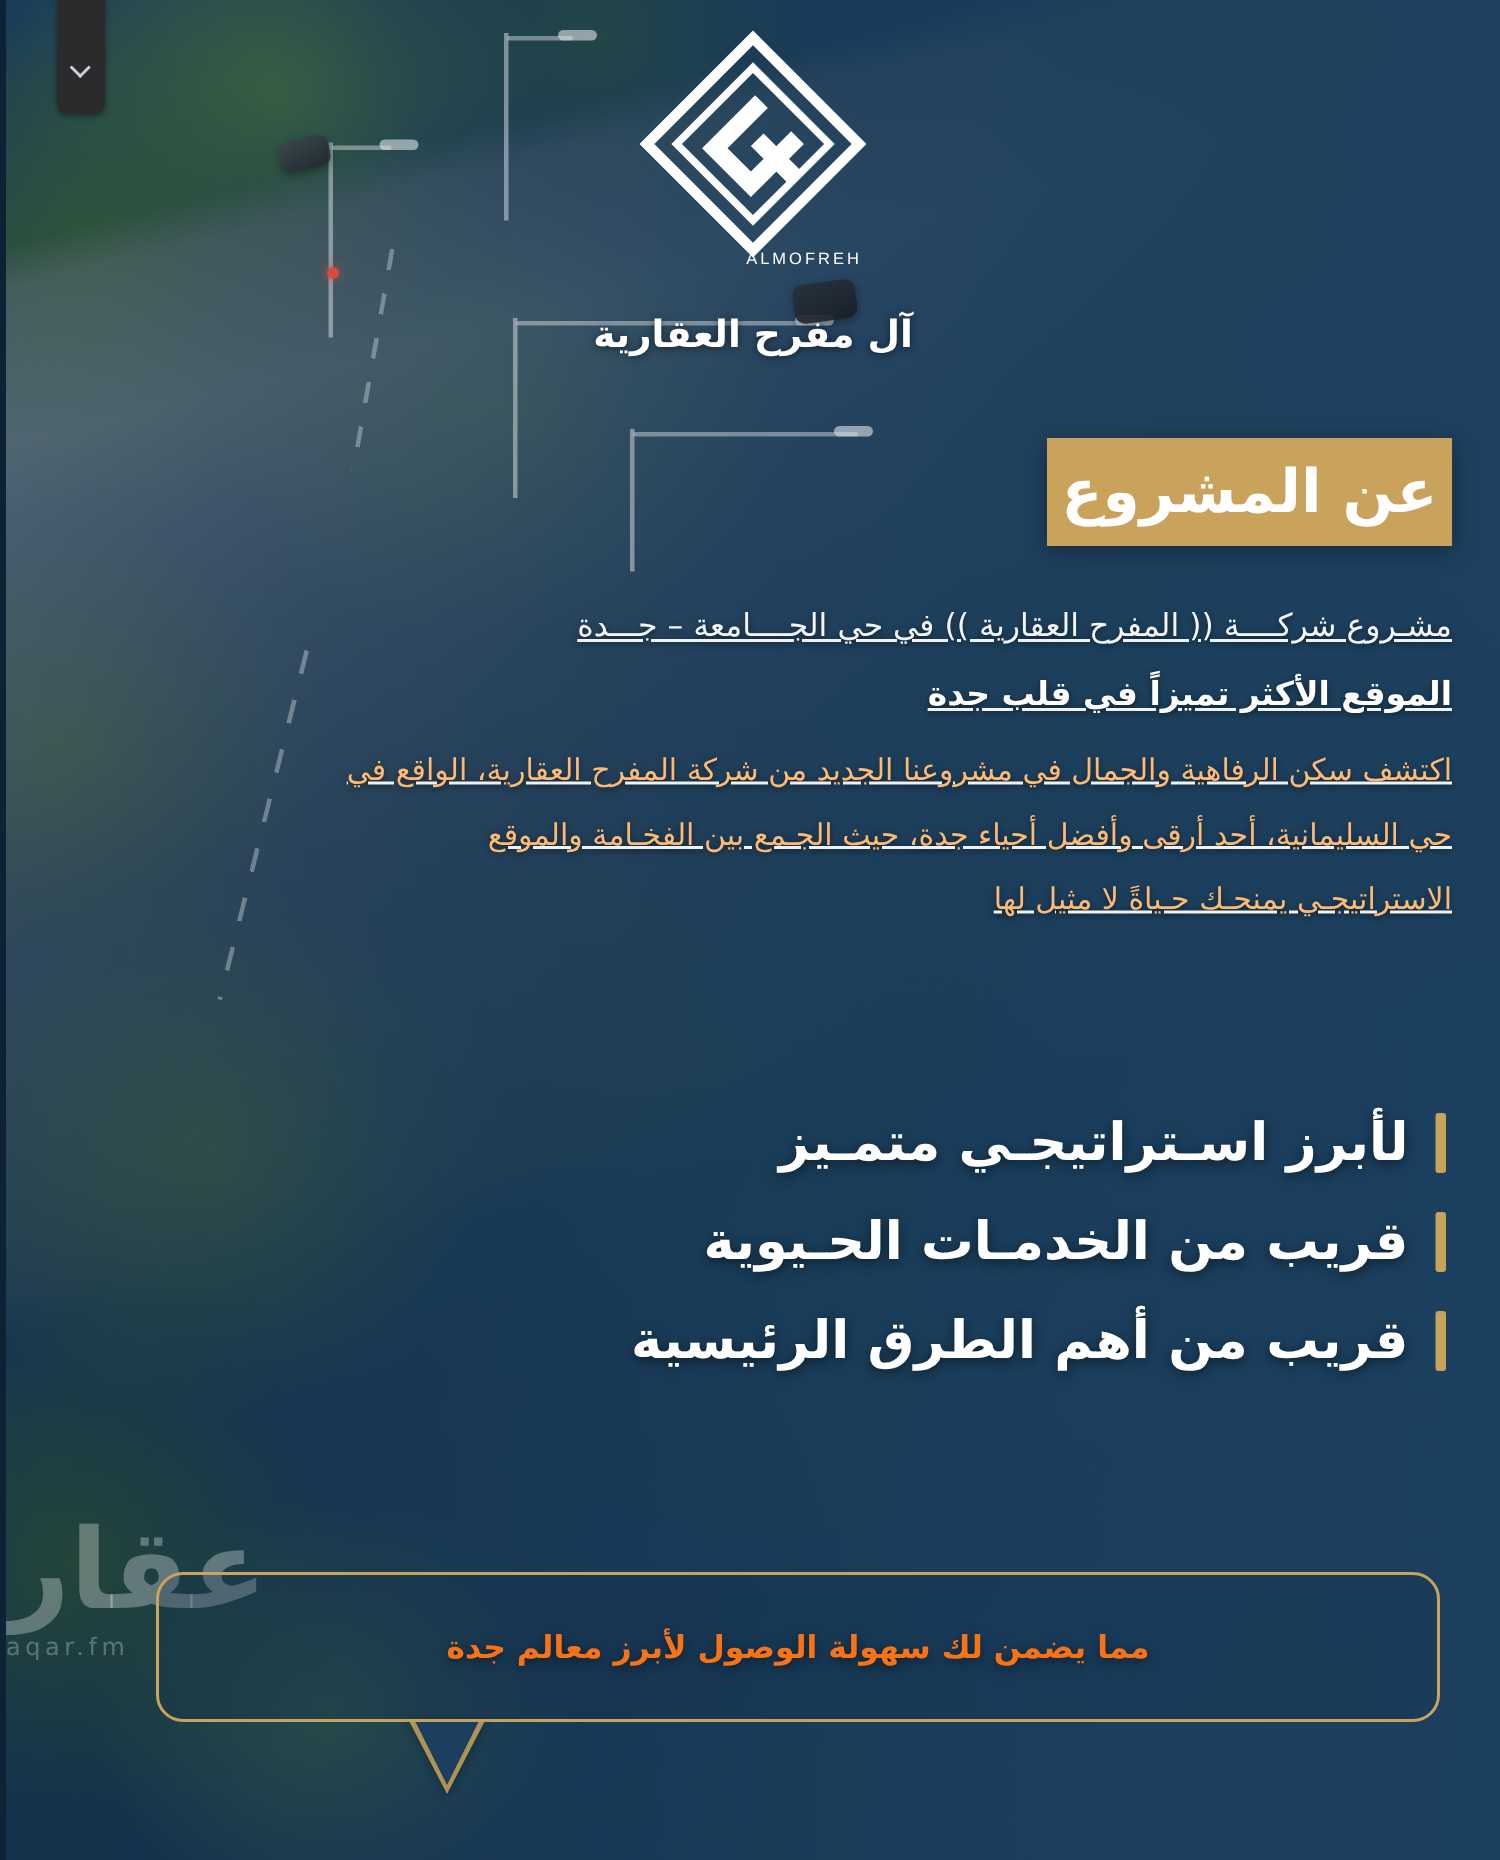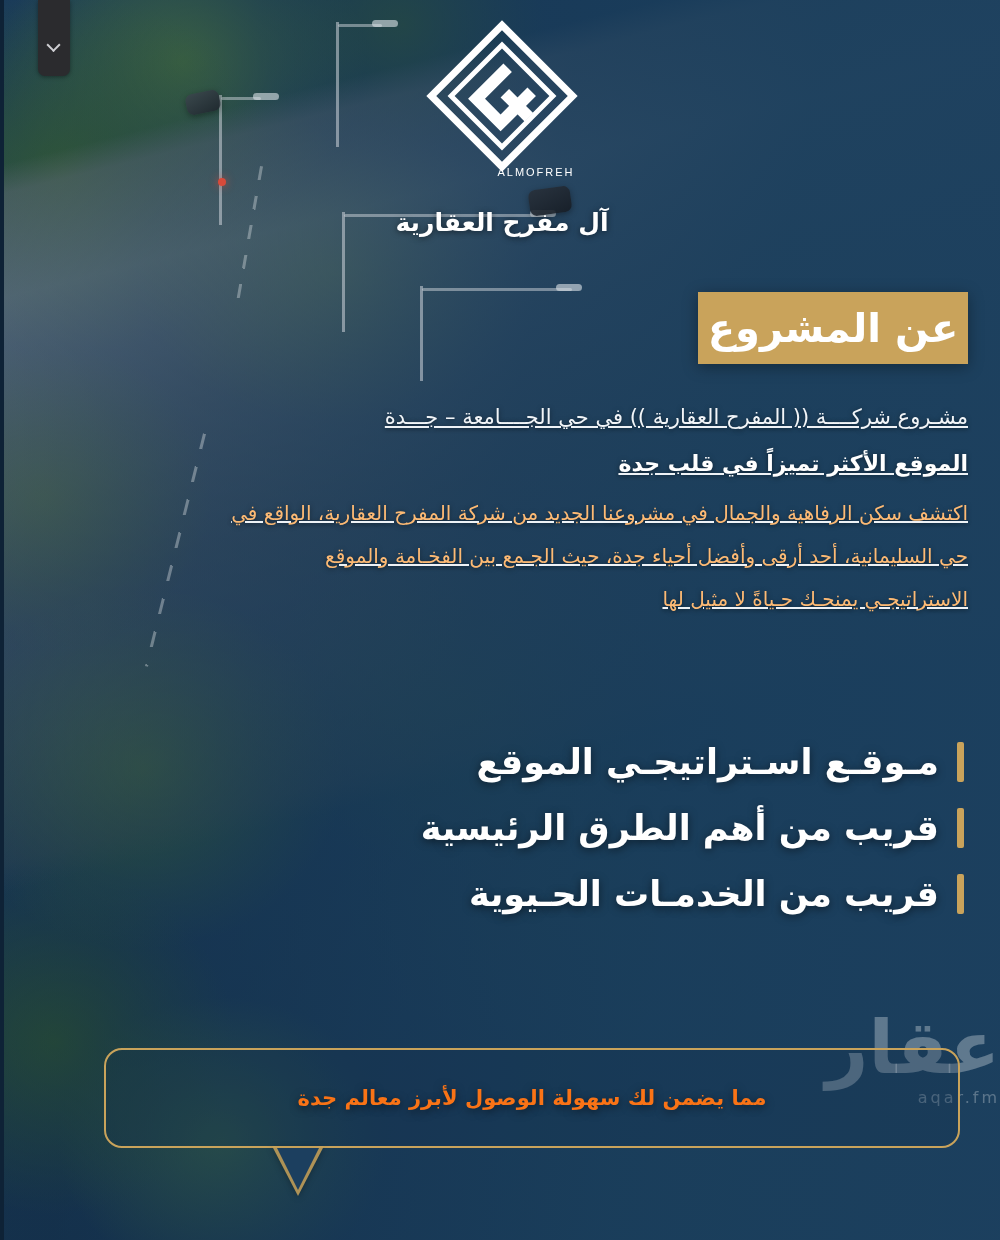--- a/index.html
+++ b/index.html
@@ -237,21 +237,21 @@
     content: ""; position: absolute; left: -21px; top: -48px;
     width: 0; height: 0;
     border-left: 21px solid transparent;
     border-right: 21px solid transparent;
     border-top: 42px solid #1c3f5f;
   }
 
   
   .watermark {
     position: absolute; left: 0; right: 0; top: 1010px;
-    display: flex; flex-direction: column; align-items: flex-start;
+    display: flex; flex-direction: column; align-items: flex-end;
     pointer-events: none;
   }
   .watermark .wm-main {
     font-size: 74px; font-weight: bold; color: rgba(255,255,255,0.30);
     letter-spacing: 2px; line-height: 1;
   }
   .watermark .wm-sub {
     margin-top: 4px; font-size: 16px; letter-spacing: 3px;
     color: rgba(255,255,255,0.28);
   }
@@ -315,30 +315,30 @@
 
   <div class="copy">
     <div class="line-lead">مشـروع شركــــة (( المفرح العقارية ))  في حي الجــــامعة – جـــدة</div>
     <div class="line-strong">الموقع الأكثر تميزاً في قلب جدة</div>
     <div class="para">اكتشف سكن الرفاهية والجمال في مشروعنا الجديد من شركة المفرح العقارية، الواقع في حي السليمانية، أحد أرقى وأفضل أحياء جدة، حيث الجـمع بين الفخـامة والموقع الاستراتيجـي يمنحـك حـياةً لا مثيل لها</div>
   </div>
 
   <div class="features">
     <div class="feature">
       <div class="bar"></div>
-      <div class="ftext">مـوقـع اسـتراتيجـي الموقع</div>
+      <div class="ftext">لأبرز اسـتراتيجـي متمـيز</div>
+    </div>
+    <div class="feature">
+      <div class="bar"></div>
+      <div class="ftext">قريب من الخدمـات الحـيوية</div>
     </div>
     <div class="feature">
       <div class="bar"></div>
       <div class="ftext">قريب من أهم الطرق الرئيسية</div>
     </div>
-    <div class="feature">
-      <div class="bar"></div>
-      <div class="ftext">قريب من الخدمـات الحـيوية</div>
-    </div>
   </div>
 
   <div class="watermark">
     <div class="wm-main">عقار</div>
     <div class="wm-sub">aqar.fm</div>
   </div>
 
   <div class="callout">
     <span>مما يضمن لك سهولة الوصول لأبرز معالم جدة</span>
   </div>

